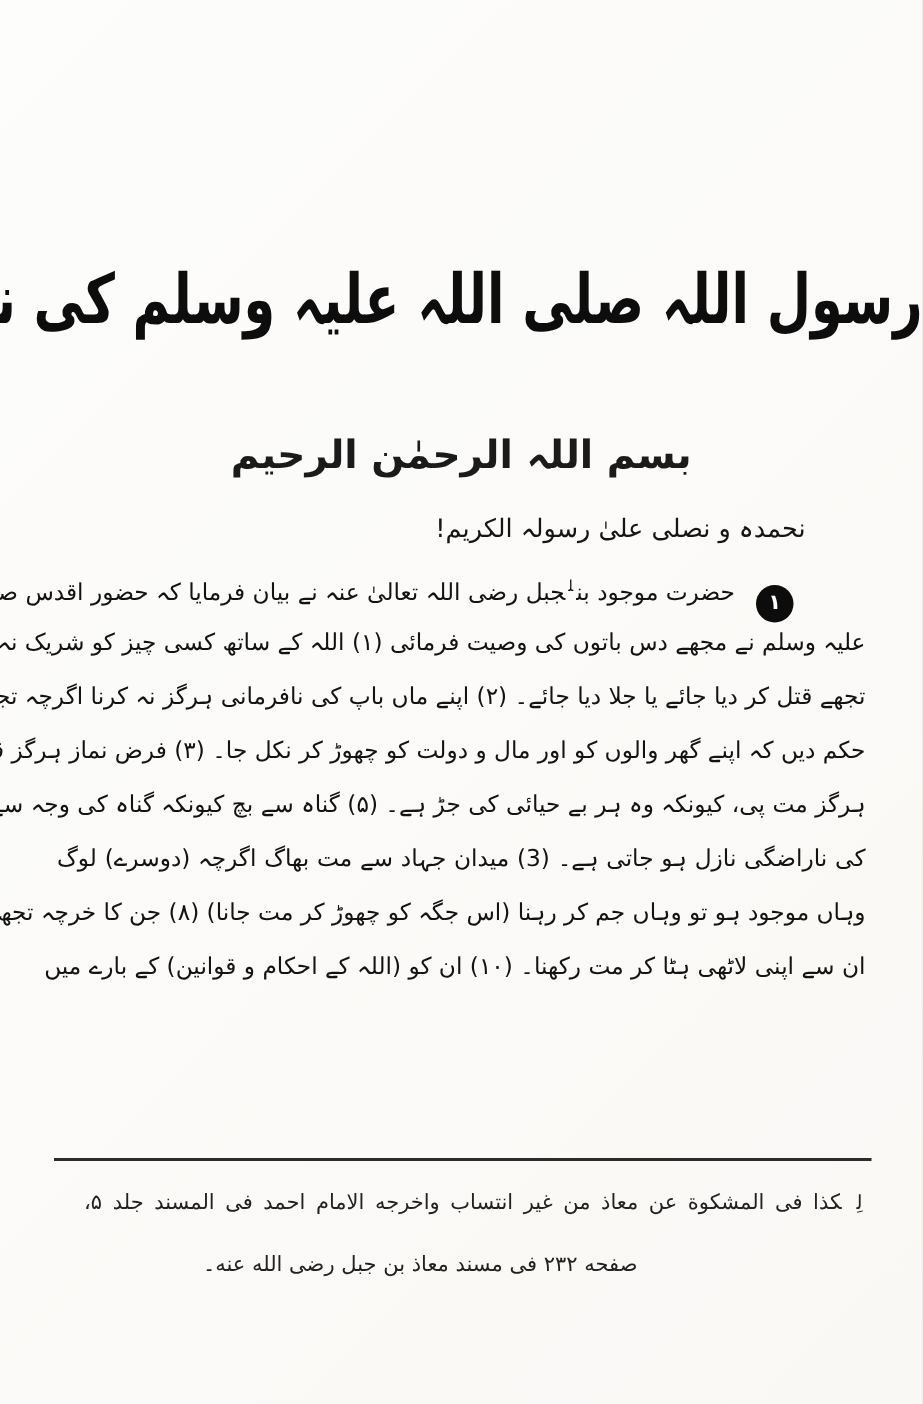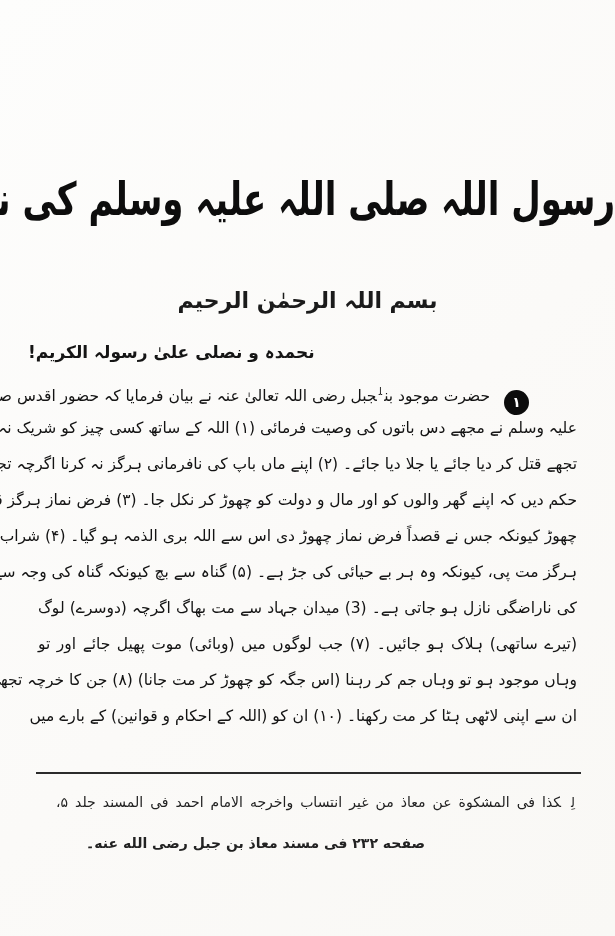--- a/index.html
+++ b/index.html
@@ -18,27 +18,27 @@
     text-align:center;
     font-size:34px;font-weight:bold;
     white-space:nowrap;
     color:#0d0d0d;
     transform:scaleY(1.35);
     transform-origin:top center;
   }
   .bismillah{
     position:absolute;top:288px;right:0;left:0;
     text-align:center;
-    font-size:22px;font-weight:bold;
+    font-size:26px;font-weight:bold;
     color:#1b1b1b;
   }
   .tahmid{
     position:absolute;top:342px;right:78px;left:28px;
-    text-align:left;
-    font-size:17px;font-weight:bold;
+    text-align:right;
+    font-size:17px;font-weight:normal;
     color:#151515;
   }
   .body-text{
     position:absolute;top:374px;right:38px;left:38px;
     font-size:15.5px;
     line-height:36px;
     color:#131313;
   }
   .para-line{
     text-align:justify;
@@ -80,45 +80,42 @@
     text-align-last:justify;
     white-space:nowrap;
   }
   .footnote-line1 .fn-marker{
     font-size:13px;
     margin-left:10px;
   }
   .footnote-line2{
     padding-right:150px;
     white-space:nowrap;
-    font-weight:bold;
   }
 </style>
 </head>
 <body>
 
 <div class="page">
 
   <div class="main-title">رسول اللہ صلی اللہ علیہ وسلم کی نصیحتیں</div>
 
   <div class="bismillah">بسم اللہ الرحمٰن الرحیم</div>
 
   <div class="tahmid">نحمدہ و نصلی علیٰ رسولہ الکریم!</div>
 
   <div class="body-text">
     <div class="para-line first">
       <span class="number-badge">۱</span><span>حضرت موجود بن</span><sup class="fn-ref">ل</sup><span>جبل رضی اللہ تعالیٰ عنہ نے بیان فرمایا کہ حضور اقدس صلی اللہ</span>
     </div>
     <div class="para-line">علیہ وسلم نے مجھے دس باتوں کی وصیت فرمائی (۱) اللہ کے ساتھ کسی چیز کو شریک نہ بنا اگرچہ</div>
     <div class="para-line">تجھے قتل کر دیا جائے یا جلا دیا جائے۔ (۲) اپنے ماں باپ کی نافرمانی ہرگز نہ کرنا اگرچہ تجھے</div>
     <div class="para-line">حکم دیں کہ اپنے گھر والوں کو اور مال و دولت کو چھوڑ کر نکل جا۔ (۳) فرض نماز ہرگز قصداً نہ</div>
-    <div class="para-line">چھوڑ کیونکہ جس نے قصداً فرض نماز چھوڑ دی اس سے اللہ بری الذمہ ہو گیا۔ (۴) شراب</div>
     <div class="para-line">ہرگز مت پی، کیونکہ وہ ہر بے حیائی کی جڑ ہے۔ (۵) گناہ سے بچ کیونکہ گناہ کی وجہ سے اللہ</div>
     <div class="para-line">کی ناراضگی نازل ہو جاتی ہے۔ (3) میدان جہاد سے مت بھاگ اگرچہ (دوسرے) لوگ</div>
-    <div class="para-line">(تیرے ساتھی) ہلاک ہو جائیں۔ (۷) جب لوگوں میں (وبائی) موت پھیل جائے اور تو</div>
     <div class="para-line">وہاں موجود ہو تو وہاں جم کر رہنا (اس جگہ کو چھوڑ کر مت جانا) (۸) جن کا خرچہ تجھ پر لازم</div>
     <div class="para-line">ان سے اپنی لاٹھی ہٹا کر مت رکھنا۔ (۱۰) ان کو (اللہ کے احکام و قوانین) کے بارے میں</div>
   </div>
 
   <div class="footnote-divider"></div>
 
   <div class="footnote">
     <div class="footnote-line1">
       <span class="fn-marker">لِ</span><span>كذا فى المشكوة عن معاذ من غير انتساب واخرجه الامام احمد فى المسند جلد ۵،</span>
     </div>

